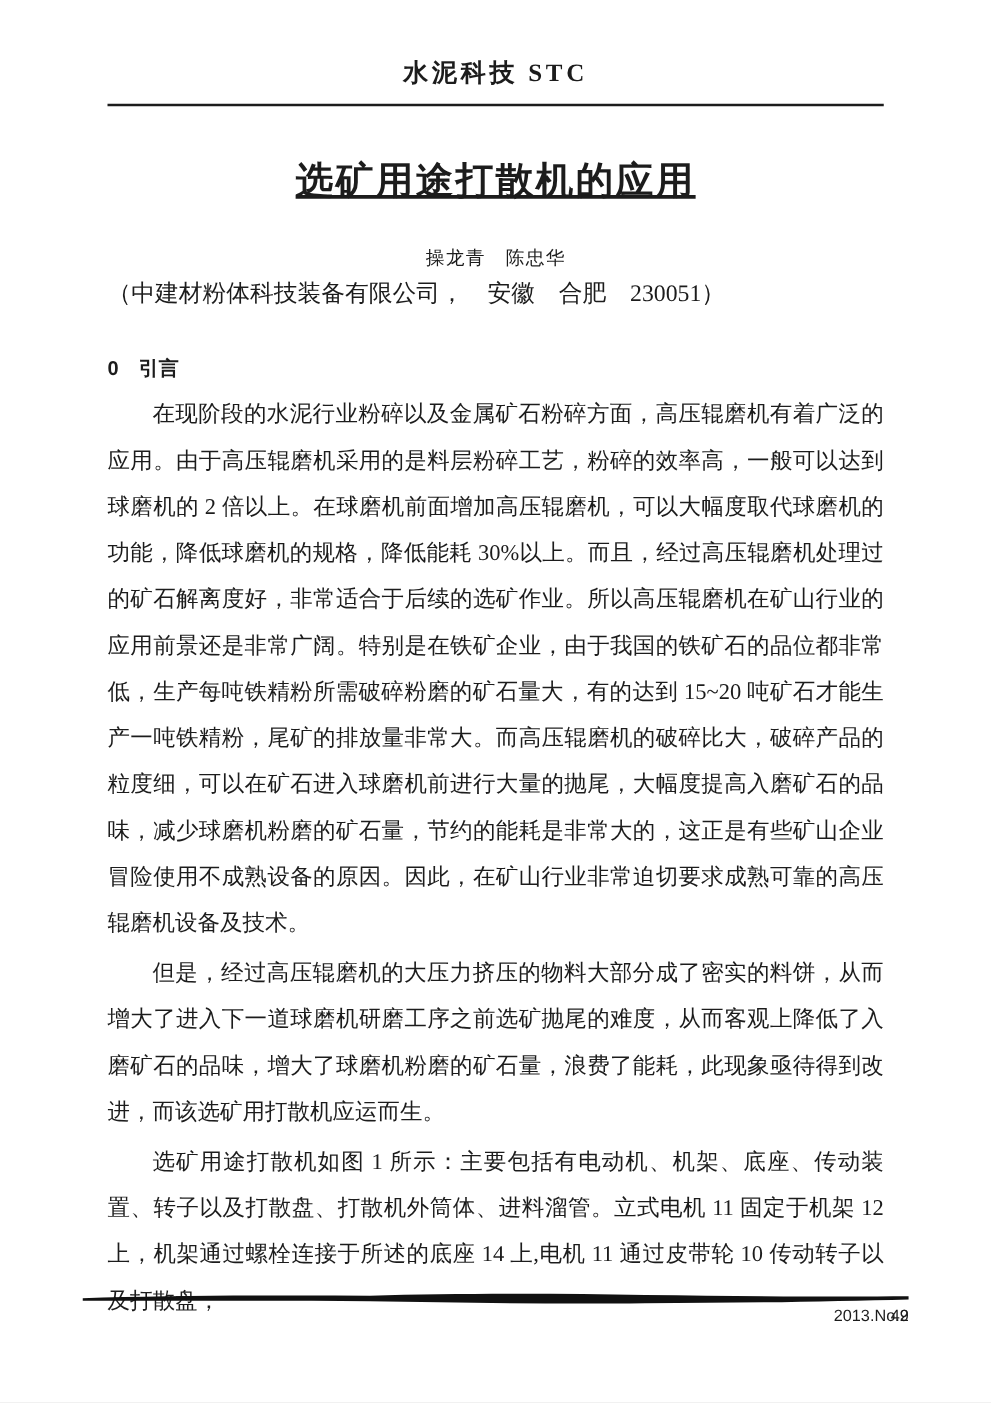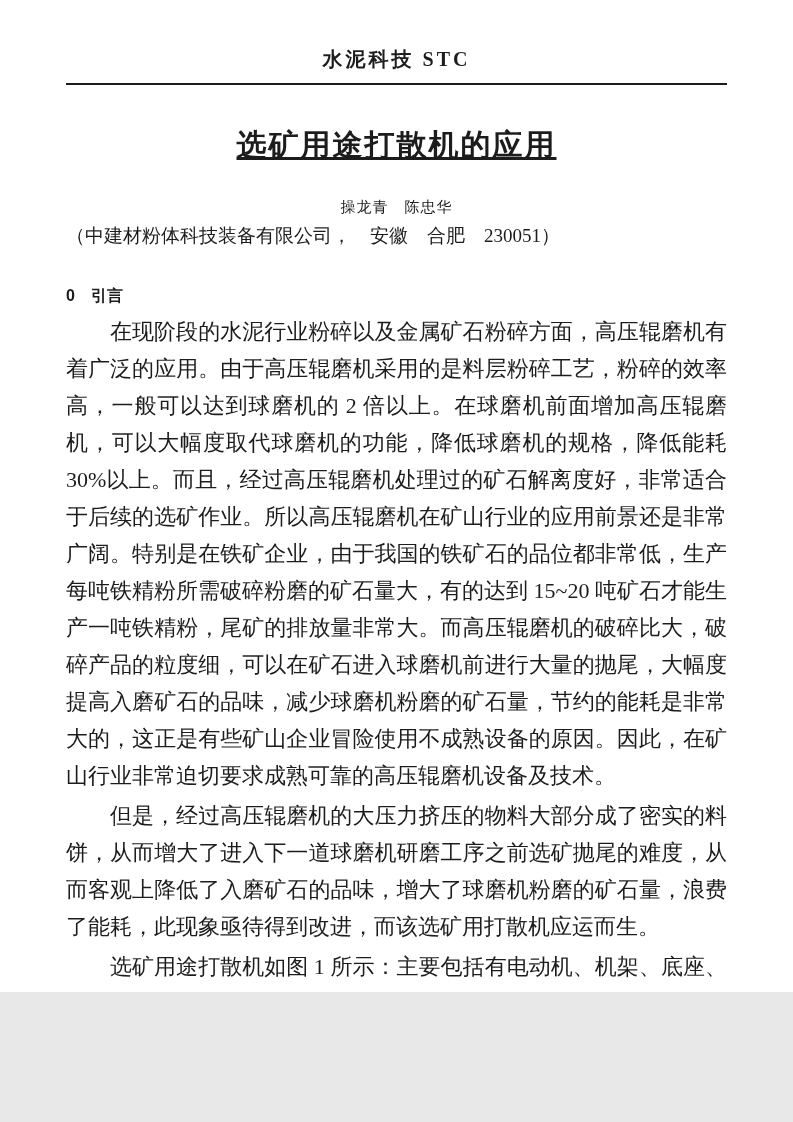--- a/index.html
+++ b/index.html
@@ -3,28 +3,28 @@
 <meta charset="utf-8">
 <style>
   html, body {
     margin: 0;
     padding: 0;
     background: #e8e8e8;
   }
   .page {
     position: relative;
     width: 793px;
-    height: 992px;
+    height: 1122px;
     margin: 0 auto;
     background: #ffffff;
     color: #1c1c1c;
     font-family: "Liberation Serif", serif;
     overflow: hidden;
     box-sizing: border-box;
-    padding: 0 66px;
+    padding: 0 86px;
   }
   
   .journal-title {
     padding-top: 47px;
     text-align: center;
     font-family: "Liberation Serif", serif;
     font-size: 20px;
     font-weight: bold;
     letter-spacing: 3px;
     line-height: 24px;
@@ -61,21 +61,21 @@
   .sec-heading {
     margin: 34px 0 0 0;
     font-family: "Liberation Sans", sans-serif;
     font-weight: bold;
     font-size: 16px;
     line-height: 26px;
   }
   .sec-heading .sec-num { margin-right: 1em; }
   .body-para {
     margin: 3px 0 0 0;
-    font-size: 22px;
+    font-size: 18px;
     line-height: 37px;
     text-align: justify;
     text-indent: 2em;
   }
   .sec-heading + .body-para { margin-top: 4px; }
   
   .footer {
     position: absolute;
     left: 66px;
     right: 66px;

